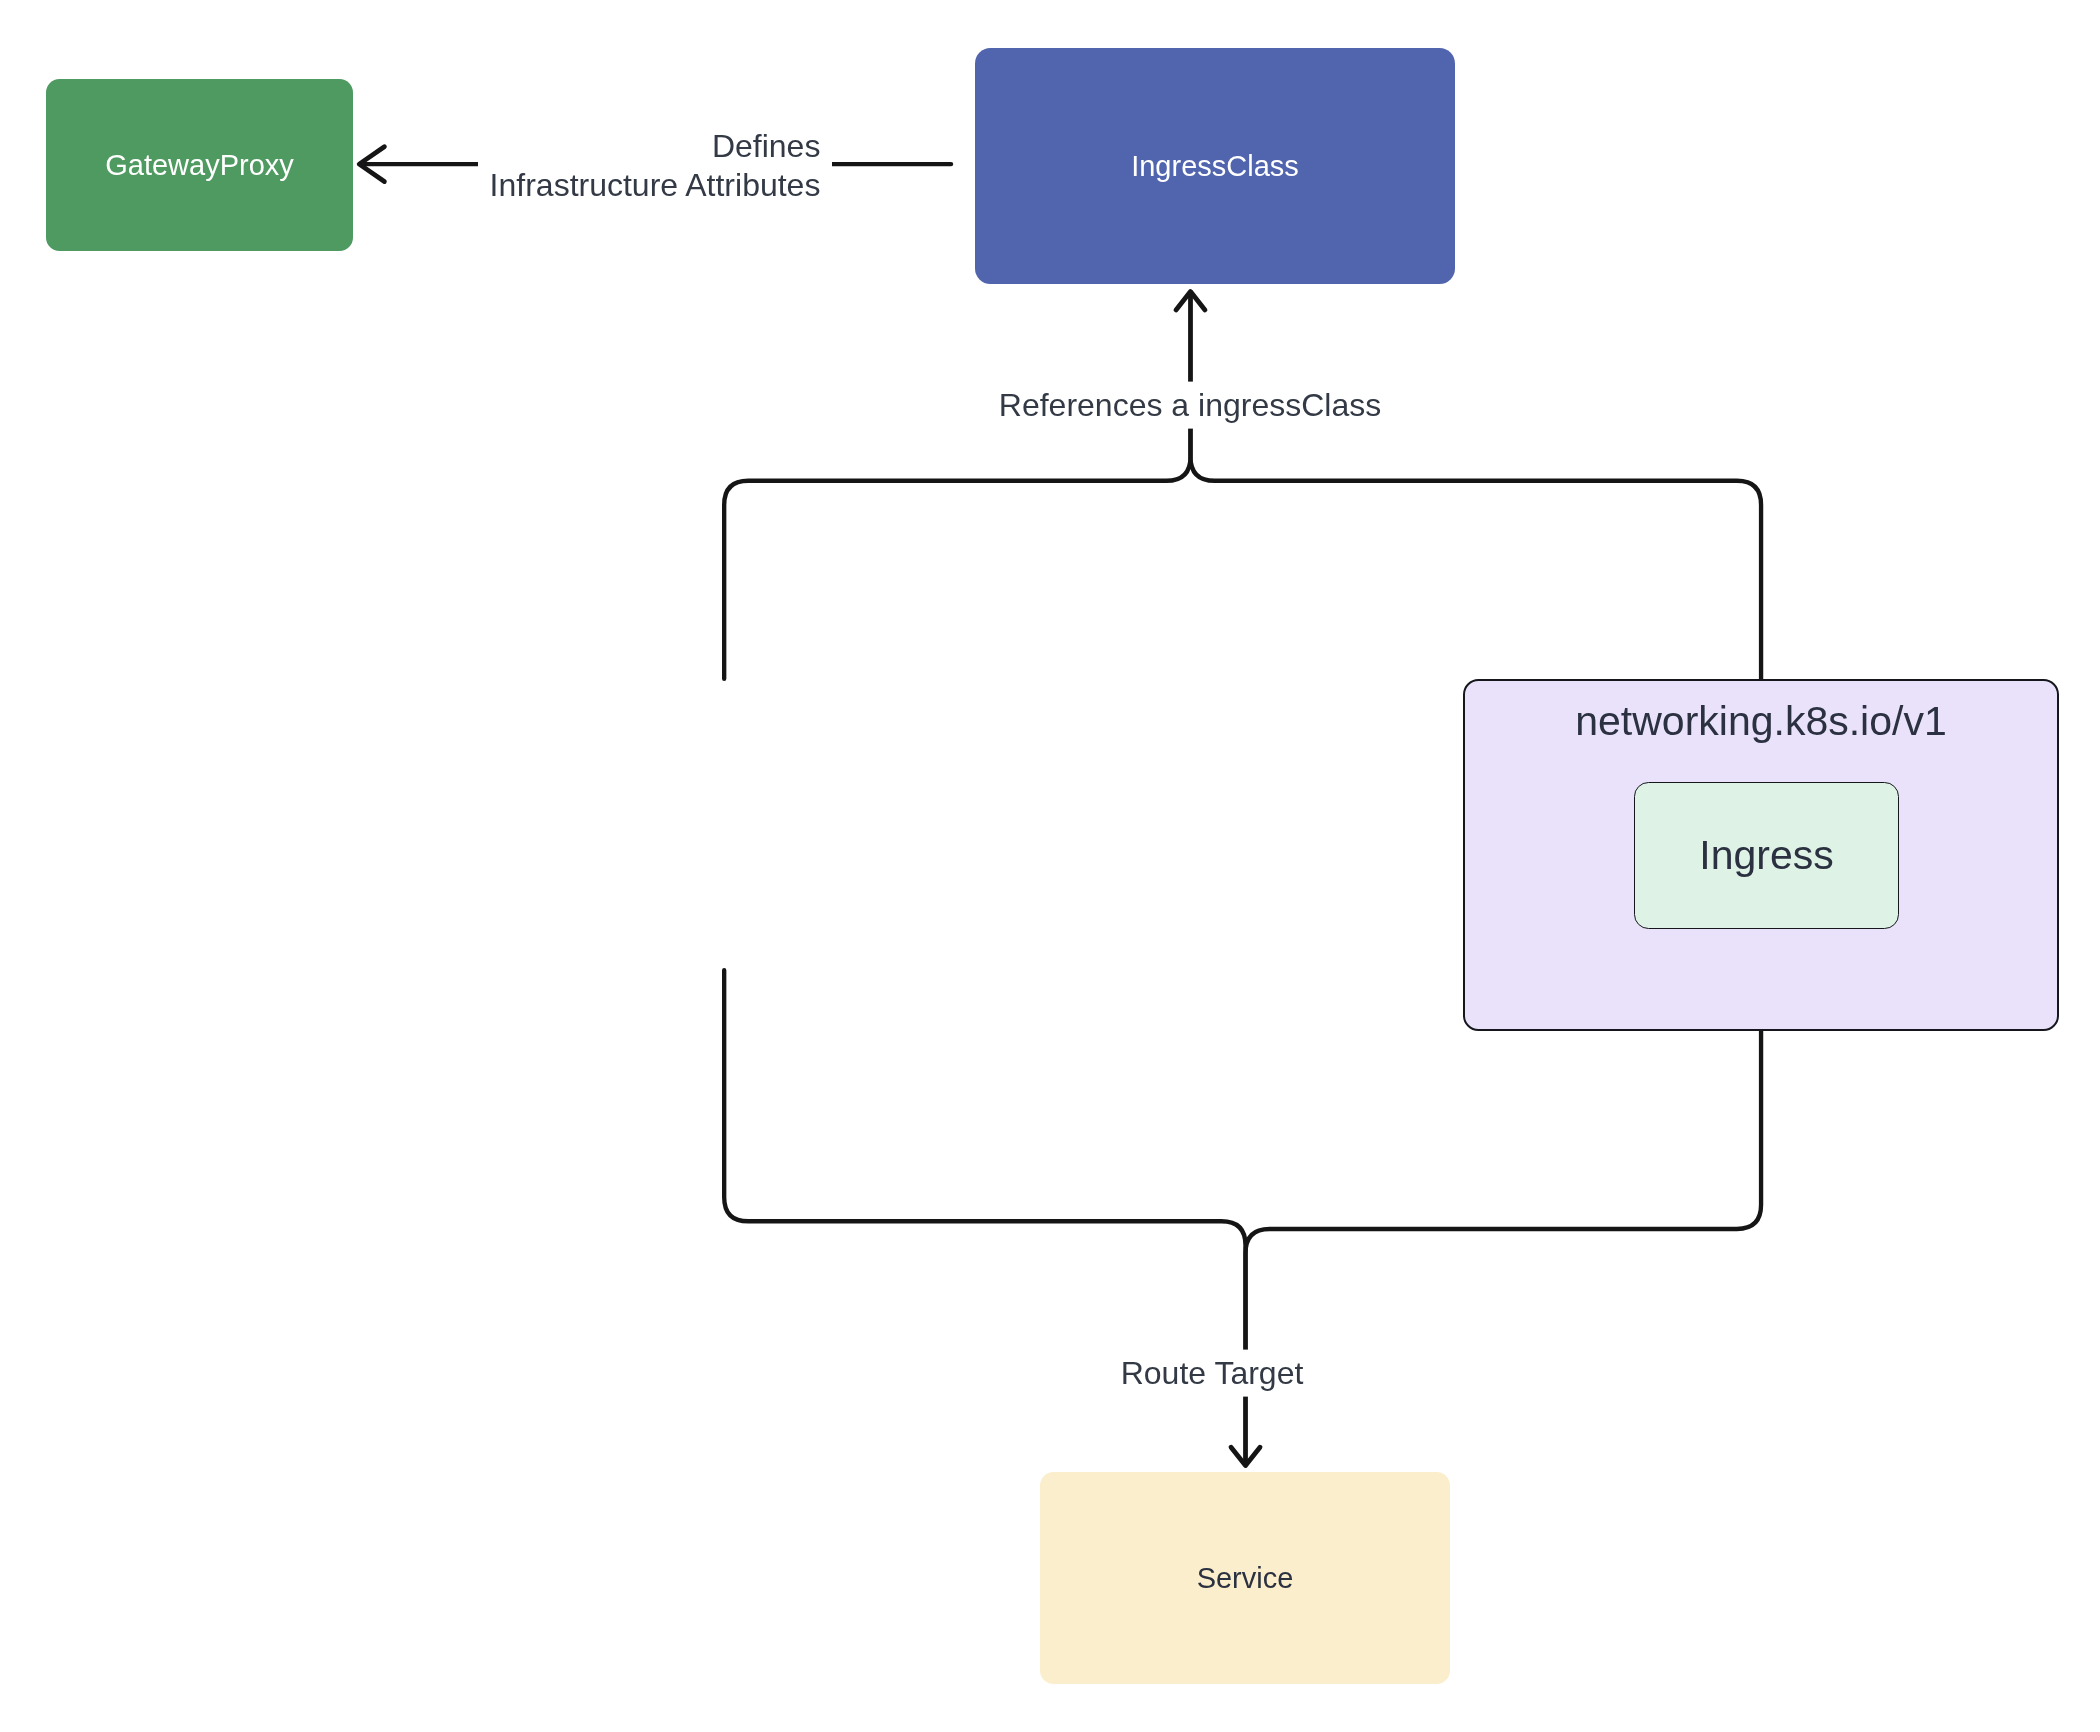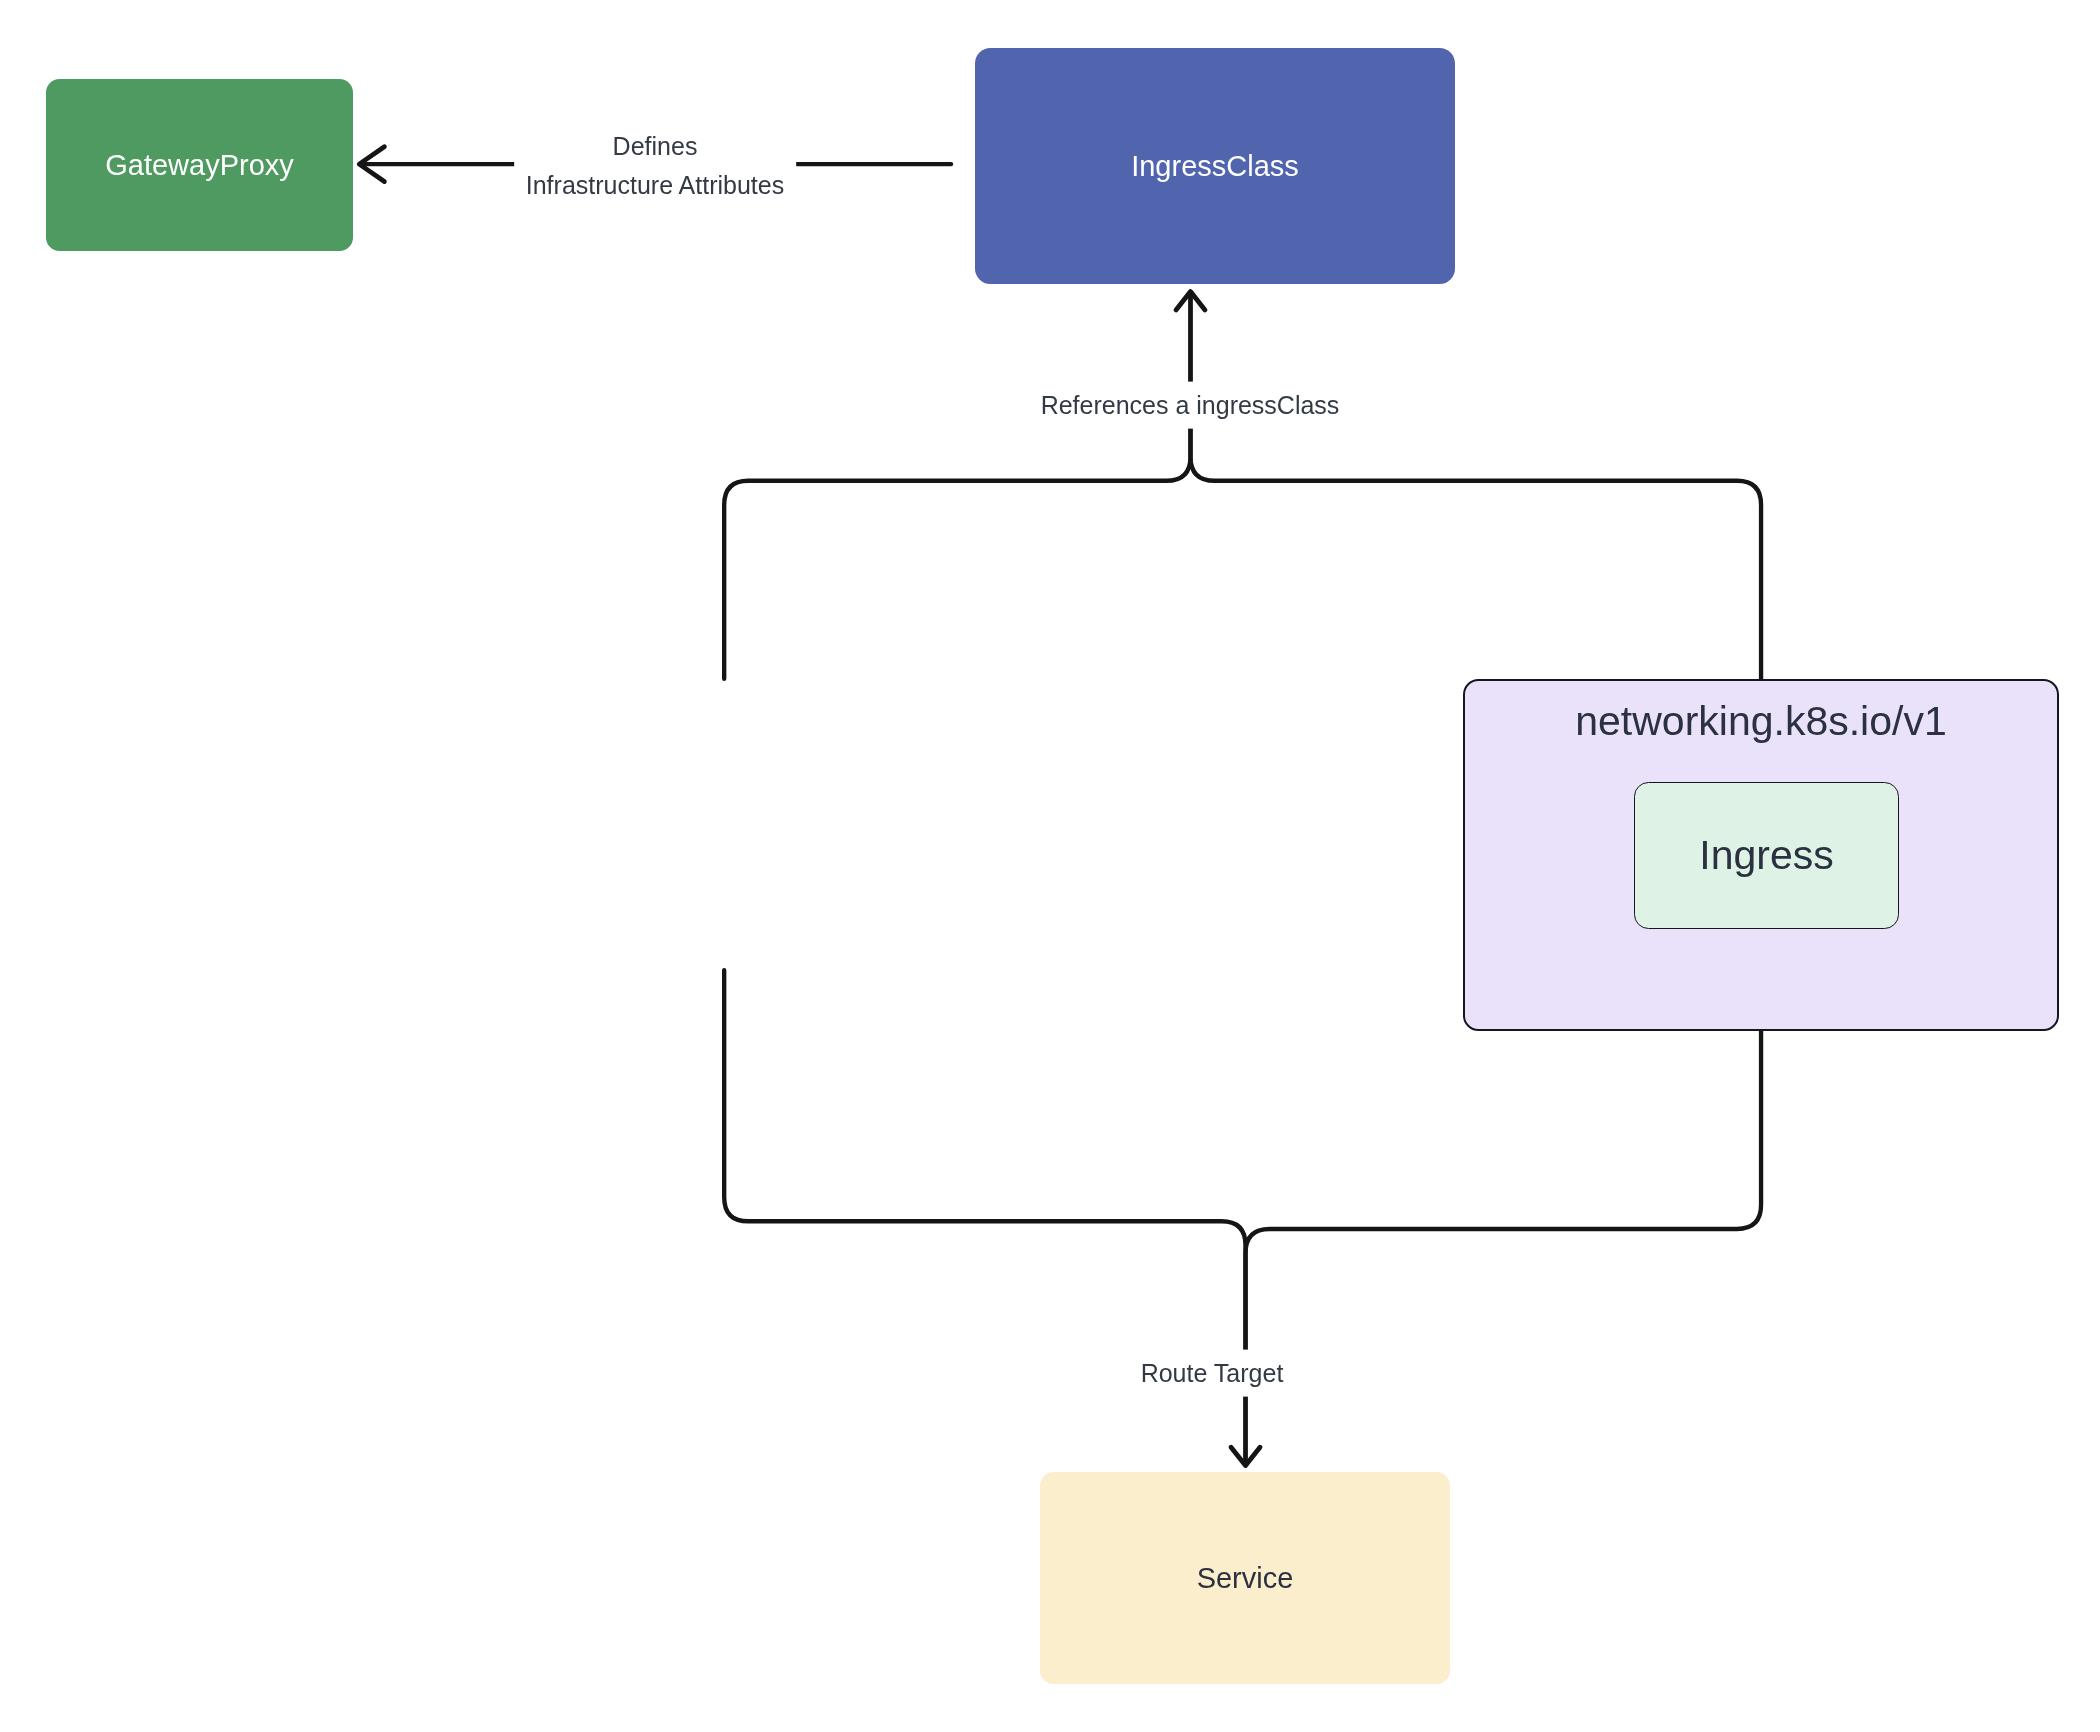--- a/index.html
+++ b/index.html
@@ -38,21 +38,21 @@
     font-size:41px;color:#2B3140;white-space:nowrap;
   }
   .leaf-tls{left:46px;top:140px;width:280px;height:152px;}
   .leaf-route{left:367px;top:140px;width:280px;height:152px;}
   .leaf-dots{left:690px;top:140px;width:280px;height:152px;}
   .leaf-ingress{left:169px;top:101px;width:263px;height:145px;}
 
   .edge-label{
     position:absolute;transform:translate(-50%,-50%);
     background:#ffffff;color:#333A45;
-    font-size:25px;line-height:39px;text-align:center;white-space:nowrap;
+    font-size:32px;line-height:39px;text-align:right;white-space:nowrap;
     padding:3.9px 11.6px;
   }
   .label-defines{left:655px;top:166px;}
   .label-references{left:1190px;top:405px;}
   .label-route{left:1212px;top:1373px;}
 </style>
 </head>
 <body>
 
 <div class="canvas">

